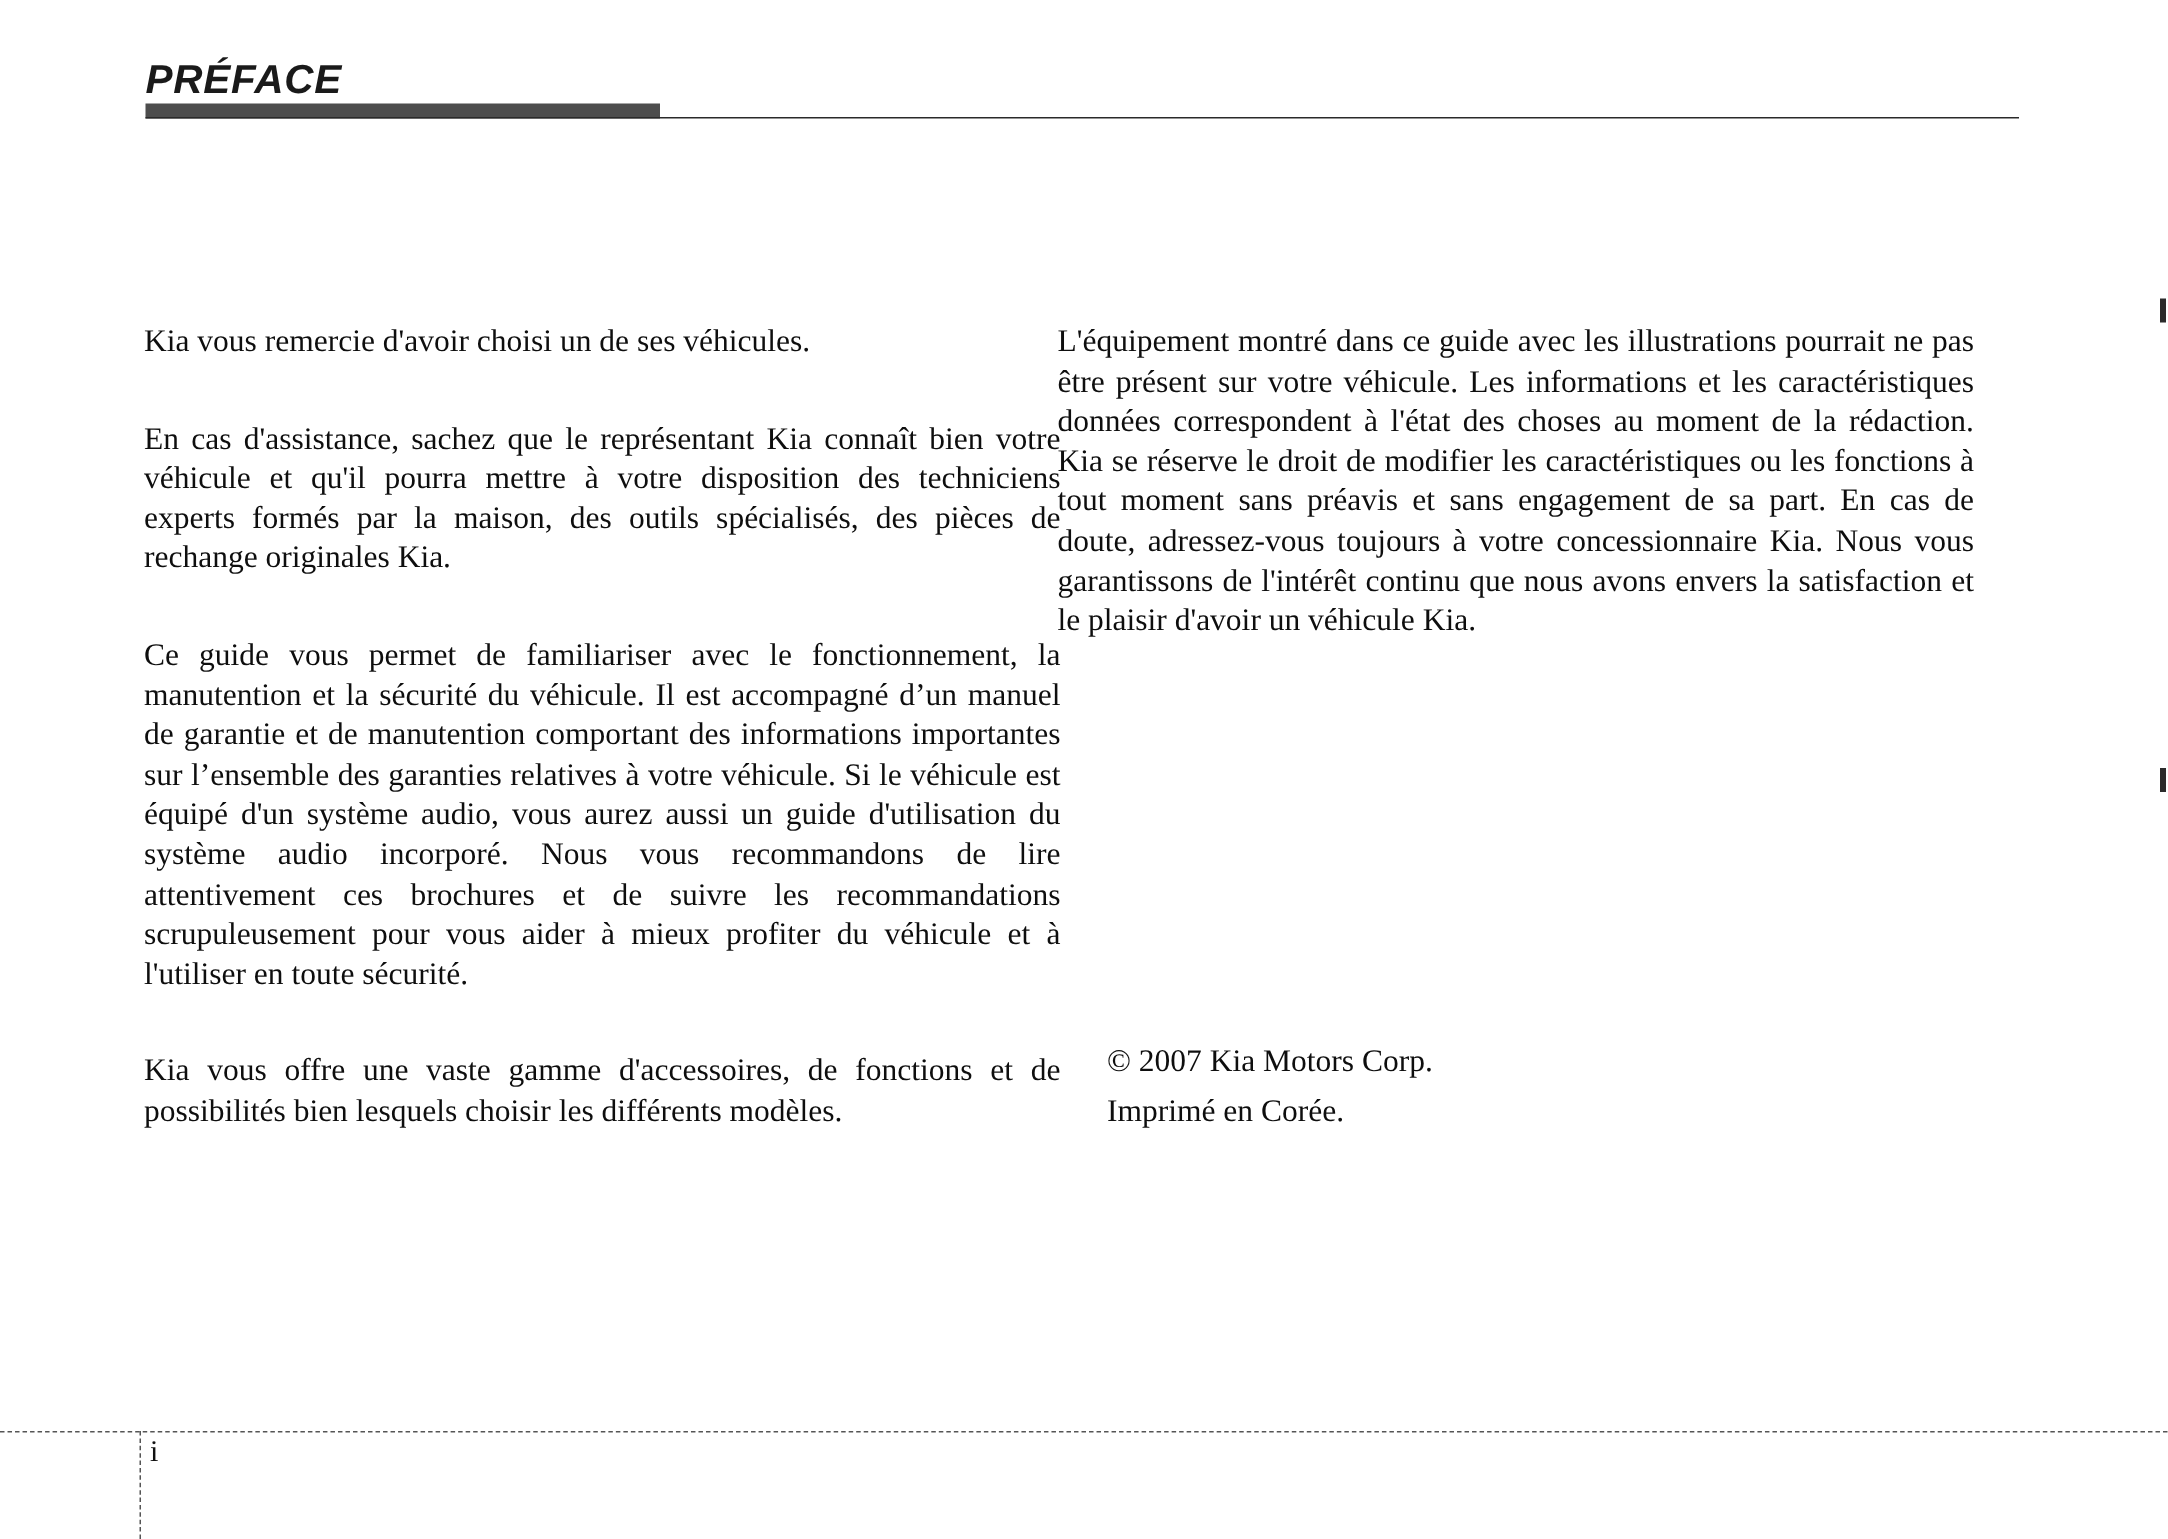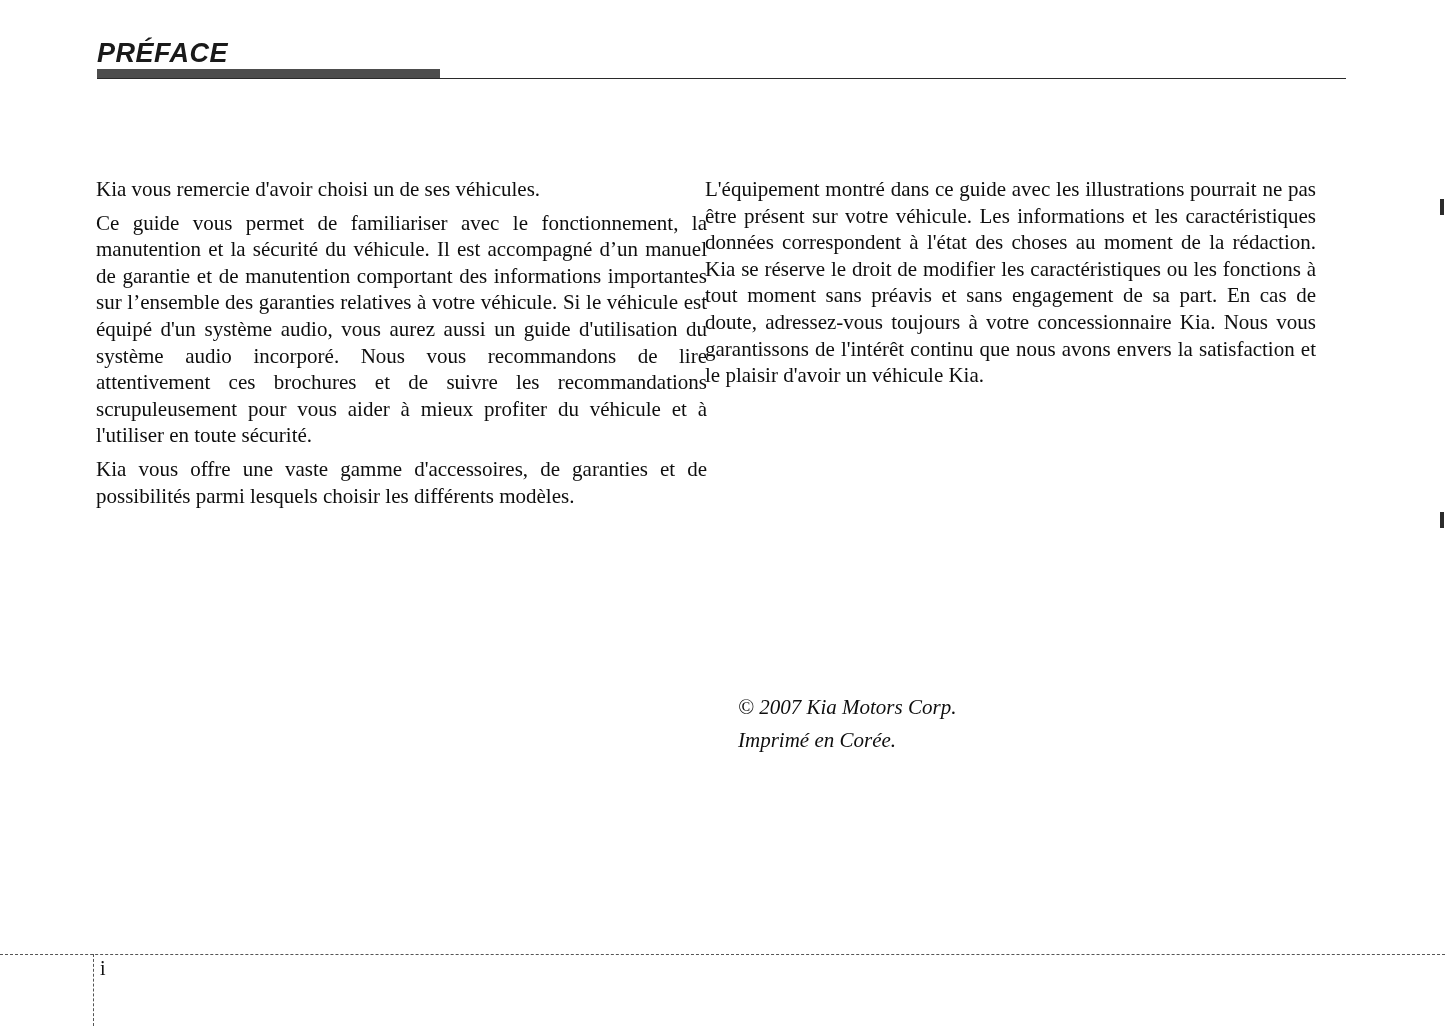--- a/index.html
+++ b/index.html
@@ -39,31 +39,31 @@
   
   .col {
     position: absolute; top: 176px; width: 611px;
     font-size: 21px; line-height: 26.6px;
     text-align: justify;
     hyphens: auto; -webkit-hyphens: auto;
     color: #0e0e0e;
   }
   .col-left  { left: 96px; }
   .col-right { left: 705px; }
-  .col p { margin-bottom: 7px; }
+  .col p { margin-bottom: 7px; margin-top: 38px; }
 
   
   .copyright-block {
     position: absolute; left: 738px; top: 694px; width: 611px;
     font-size: 21px; line-height: 26.6px;
     text-align: justify;
     hyphens: auto; -webkit-hyphens: auto;
     color: #0e0e0e;
   }
-  .copyright-block p { margin-bottom: 6px; font-style: italic; }
+  .copyright-block p { margin-bottom: 6px; }
 
   
   .footer-dashed-line {
     position: absolute; left: 0; top: 954px;
     width: 1445px; height: 0;
     border-top: 1.6px dashed #555;
   }
   .footer-vertical-dash {
     position: absolute; left: 93px; top: 954px;
     width: 0; height: 72px;
@@ -88,22 +88,23 @@
 <body>
 
 <div class="page">
 
   <div class="page-title">PRÉFACE</div>
   <div class="title-thick-bar"></div>
   <div class="title-rule"></div>
 
   <div class="col col-left">
     <p>Kia vous remercie d'avoir choisi un de ses véhicules.</p>
+    <p>En cas d'assistance, sachez que le représentant Kia connaît bien votre véhicule et qu'il pourra mettre à votre disposition des techniciens experts formés par la maison, des outils spécialisés, des pièces de rechange originales Kia.</p>
     <p>Ce guide vous permet de familiariser avec le fonctionnement, la manutention et la sécurité du véhicule. Il est accompagné d’un manuel de garantie et de manutention comportant des informations importantes sur l’ensemble des garanties relatives à votre véhicule. Si le véhicule est équipé d'un système audio, vous aurez aussi un guide d'utilisation du système audio incorporé. Nous vous recommandons de lire attentivement ces brochures et de suivre les recommandations scrupuleusement pour vous aider à mieux profiter du véhicule et à l'utiliser en toute sécurité.</p>
-    <p>Kia vous offre une vaste gamme d'accessoires, de garanties et de possibilités parmi lesquels choisir les différents modèles.</p>
+    <p>Kia vous offre une vaste gamme d'accessoires, de fonctions et de possibilités bien lesquels choisir les différents modèles.</p>
   </div>
 
   <div class="col col-right">
     <p>L'équipement montré dans ce guide avec les illustrations pourrait ne pas être présent sur votre véhicule. Les informations et les caractéristiques données correspondent à l'état des choses au moment de la rédaction. Kia se réserve le droit de modifier les caractéristiques ou les fonctions à tout moment sans préavis et sans engagement de sa part. En cas de doute, adressez-vous toujours à votre concessionnaire Kia. Nous vous garantissons de l'intérêt continu que nous avons envers la satisfaction et le plaisir d'avoir un véhicule Kia.</p>
   </div>
 
   <div class="copyright-block">
     <p>© 2007 Kia Motors Corp.</p>
     <p>Imprimé en Corée.</p>
   </div>

